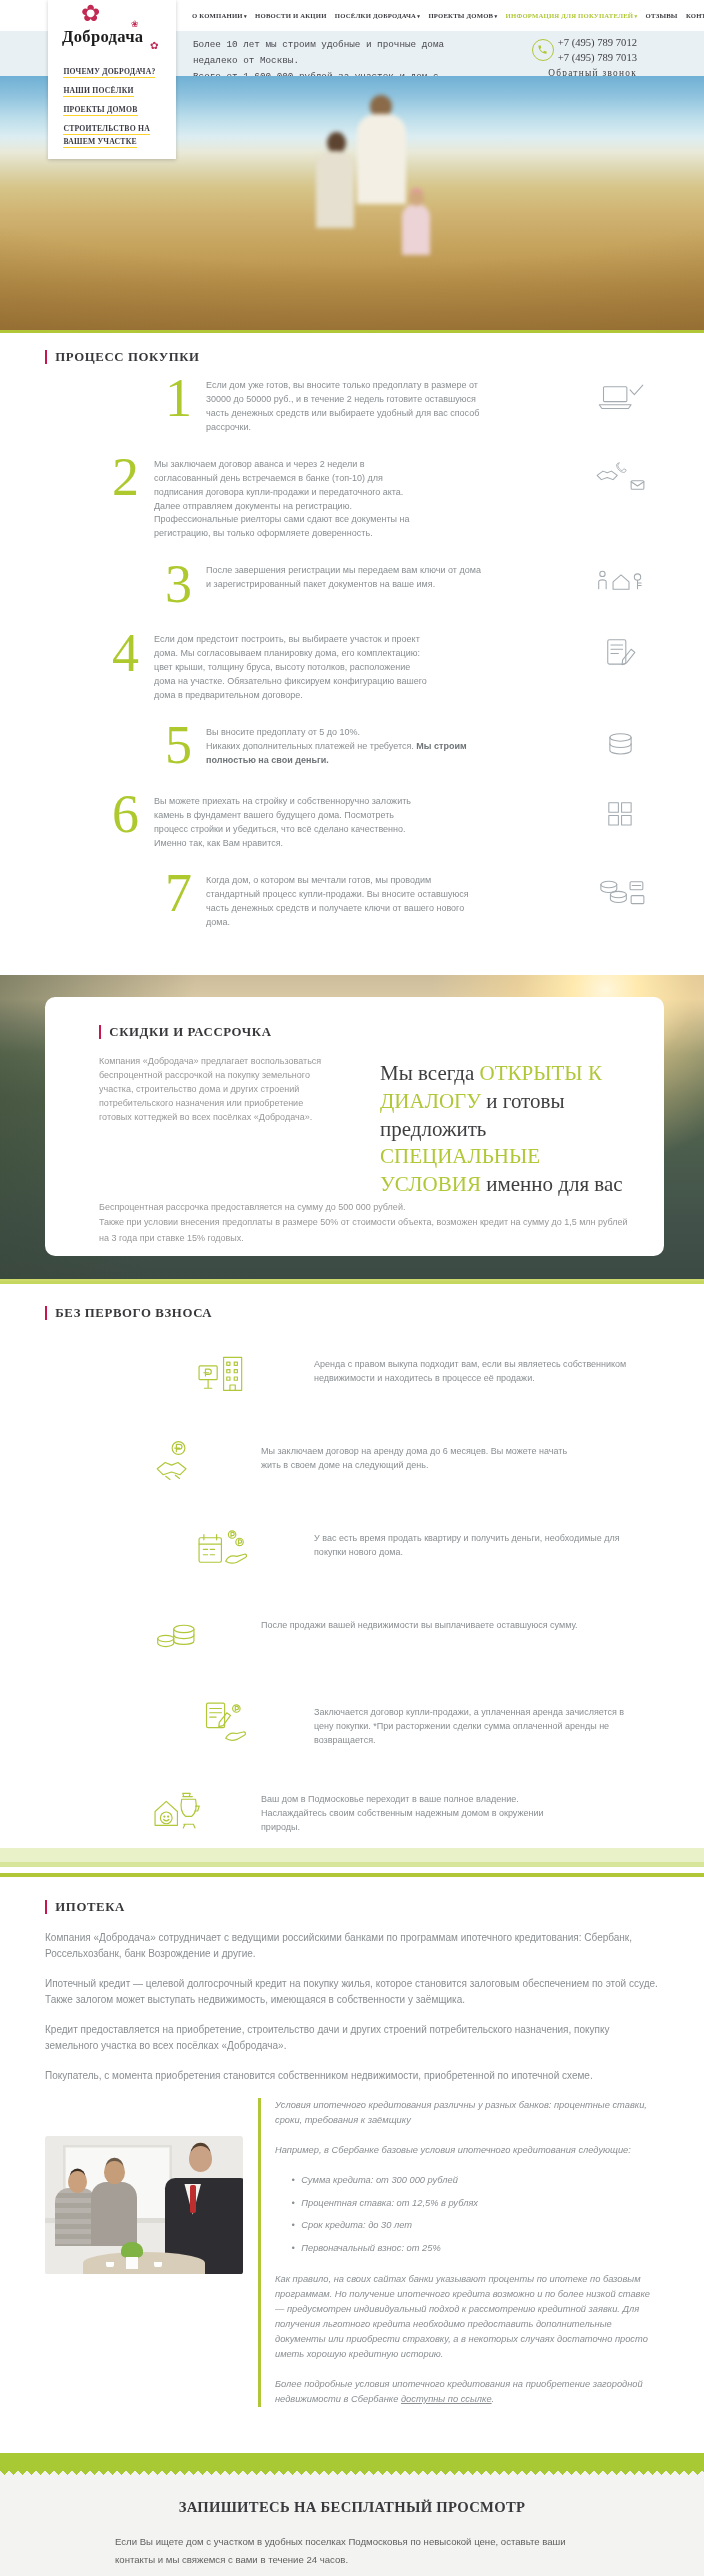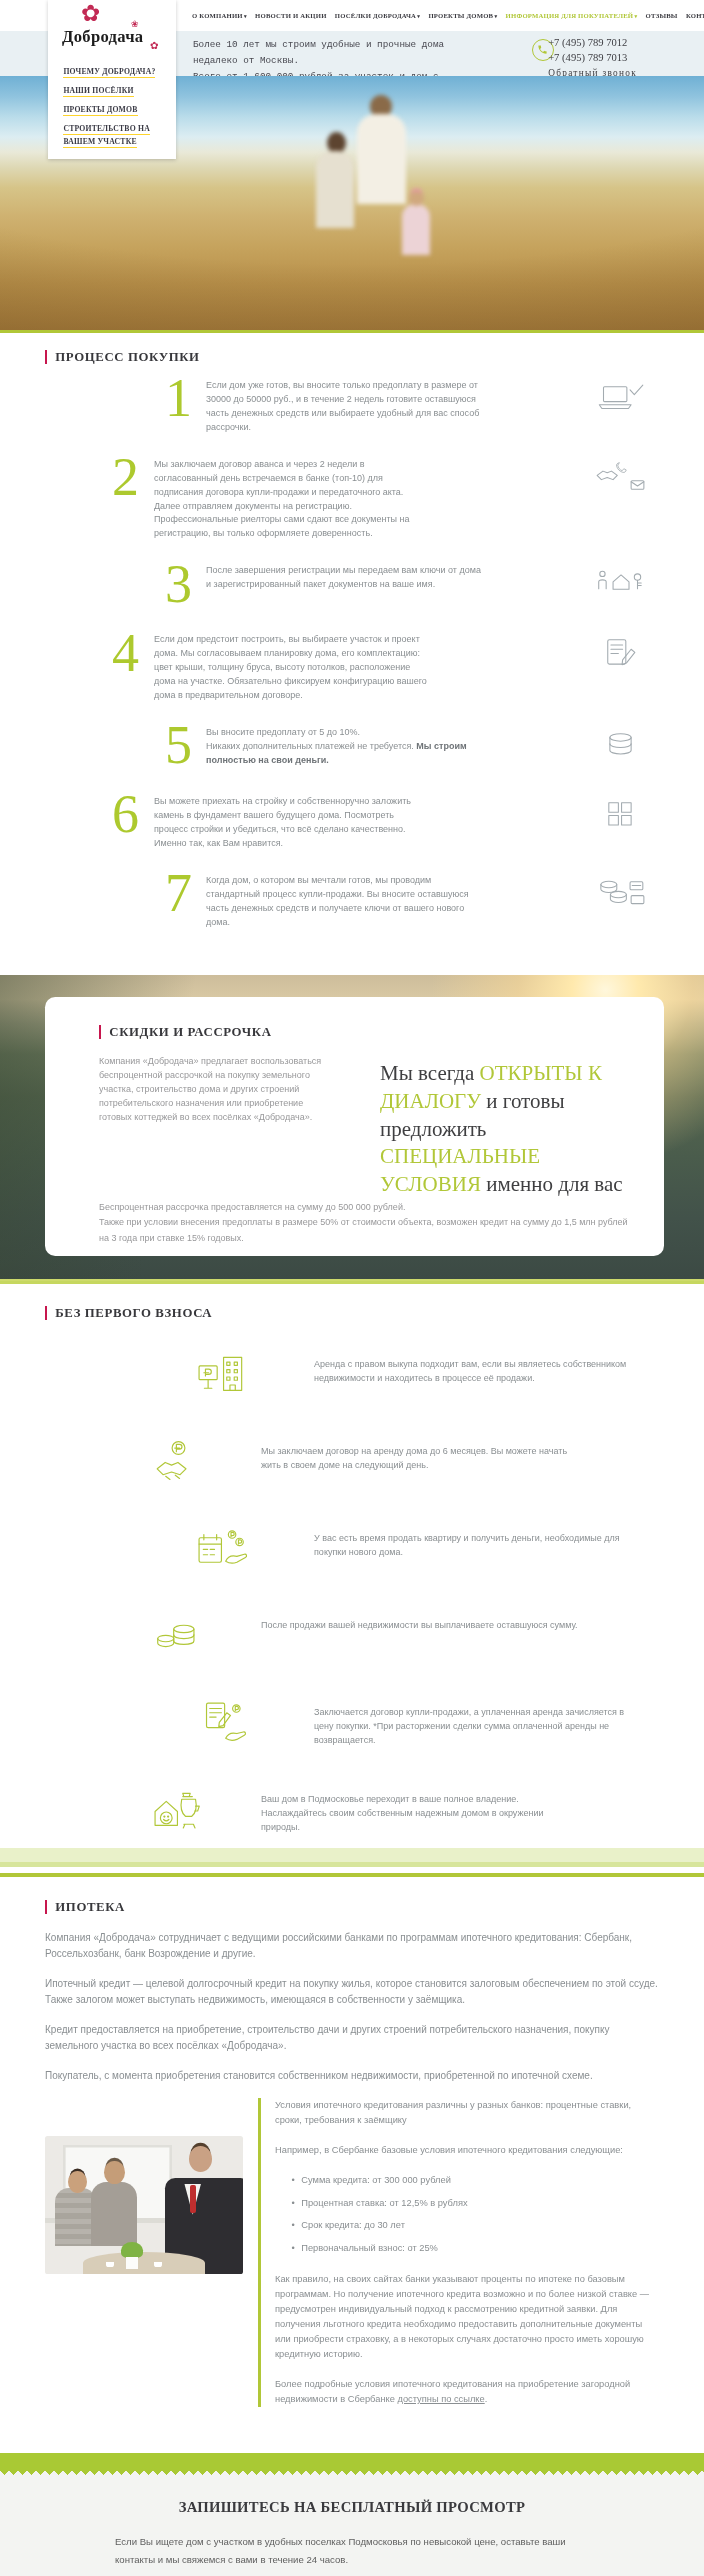--- a/index.html
+++ b/index.html
@@ -8,21 +8,21 @@
   .prelines{white-space:pre-line;}
 
   
   .hdr-top{height:31px;display:flex;align-items:center;}
   .menu{margin-left:192px;display:flex;gap:8.3px;white-space:nowrap;}
   .menu-item{font-family:"Liberation Serif",serif;font-size:6.7px;font-weight:700;letter-spacing:0.2px;color:#3a3a40;cursor:pointer;}
   .menu-item.active{color:#b1c738;}
   .caret{font-size:5.1px;margin-left:1.3px;color:inherit;}
   .band{height:45px;background:#e9f0f3;position:relative;}
   .band-text{position:absolute;left:193px;top:6.4px;width:275px;font-family:Liberation Mono, monospace;font-size:9.3px;line-height:1.7;color:#494951;}
-  .phones{position:absolute;right:67px;top:3.8px;}
+  .phones{position:absolute;right:67px;top:3.8px;text-align:right;}
   .phone-row{font-family:"Liberation Serif",serif;font-size:10.6px;color:#3d3d42;line-height:15.4px;cursor:pointer;}
   .phone-badge{position:absolute;right:150px;top:7.7px;width:20.5px;height:20.5px;border:1.3px solid #b1c738;border-radius:50%;color:#b1c738;display:flex;align-items:center;justify-content:center;}
   .phone-badge svg{width:11px;height:11px;}
   .callback{display:inline-block;margin-top:1.9px;font-family:"Liberation Serif",serif;font-size:9.3px;letter-spacing:1.3px;color:#3d3d42;border-bottom:1.3px solid #b1c738;padding-bottom:1.3px;cursor:pointer;}
 
   
   .logo-card{position:absolute;left:48px;top:0;width:128px;height:159px;background:#fff;box-shadow:0 0.6px 3.8px rgba(0,0,0,.2);z-index:6;}
   .logo-main{position:relative;height:59px;}
   .fl{position:absolute;color:#c22a54;}
   .fl1{left:33px;top:0;font-size:23px;}
@@ -95,21 +95,21 @@
   .stripes div{width:100%;}
   .st1{height:14px;background:#e9f1c9;}
   .st2{height:5.1px;background:#d7e59b;}
   .st3{height:5.8px;background:#fff;}
   .st4{height:4.5px;background:#b1c738;}
 
   
   .mort{padding:23px 0 31px;}
   .m-paras{margin:15.4px 45px 0;width:615px;}
   .m-paras p{margin:0 0 14px;font-size:10px;line-height:1.6;color:#8a8f92;}
-  .m-cols{position:relative;margin-top:1px;min-height:256px;}
+  .m-cols{position:relative;margin-top:1px;min-height:256px;font-style:italic;}
   .consult{position:absolute;left:45px;top:38px;width:198px;height:138px;border-radius:2.6px;background:#eceae6;overflow:hidden;}
   .consult div{position:absolute;}
   .c-win{left:18px;top:9px;width:109px;height:77px;background:#f8f8f6;box-shadow:inset 0 0 0 2.6px #e0dfda;}
   .c-sill{left:0;top:82px;width:141px;height:5.1px;background:#dddcd6;}
   .c-suit{right:-3.8px;bottom:0;width:82px;height:96px;background:#2e2d31;border-radius:10.2px 6.4px 0 0;}
   .c-shirt{right:42px;bottom:59px;width:16.6px;height:31px;background:#f4f3f0;clip-path:polygon(0 0,100% 0,50% 100%);}
   .c-tie{right:47px;bottom:61px;width:5.8px;height:28px;background:#bf2e2e;border-radius:1.9px;}
   .c-head-r{right:31px;top:10.2px;width:23px;height:25.6px;border-radius:50%;background:#c9a184;box-shadow:0 -4.5px 0 -1.3px #54402e;}
   .c-head-1{left:23px;top:35px;width:19px;height:22px;border-radius:50%;background:#caa17c;box-shadow:0 -3.8px 0 -1.3px #3c2e24;}
   .c-body-1{left:10.2px;top:52px;width:41px;height:58px;border-radius:14px 14px 0 0;background:repeating-linear-gradient(180deg,#b7b3ac 0 5.1px,#a9a59d 5.1px 10.2px);}

